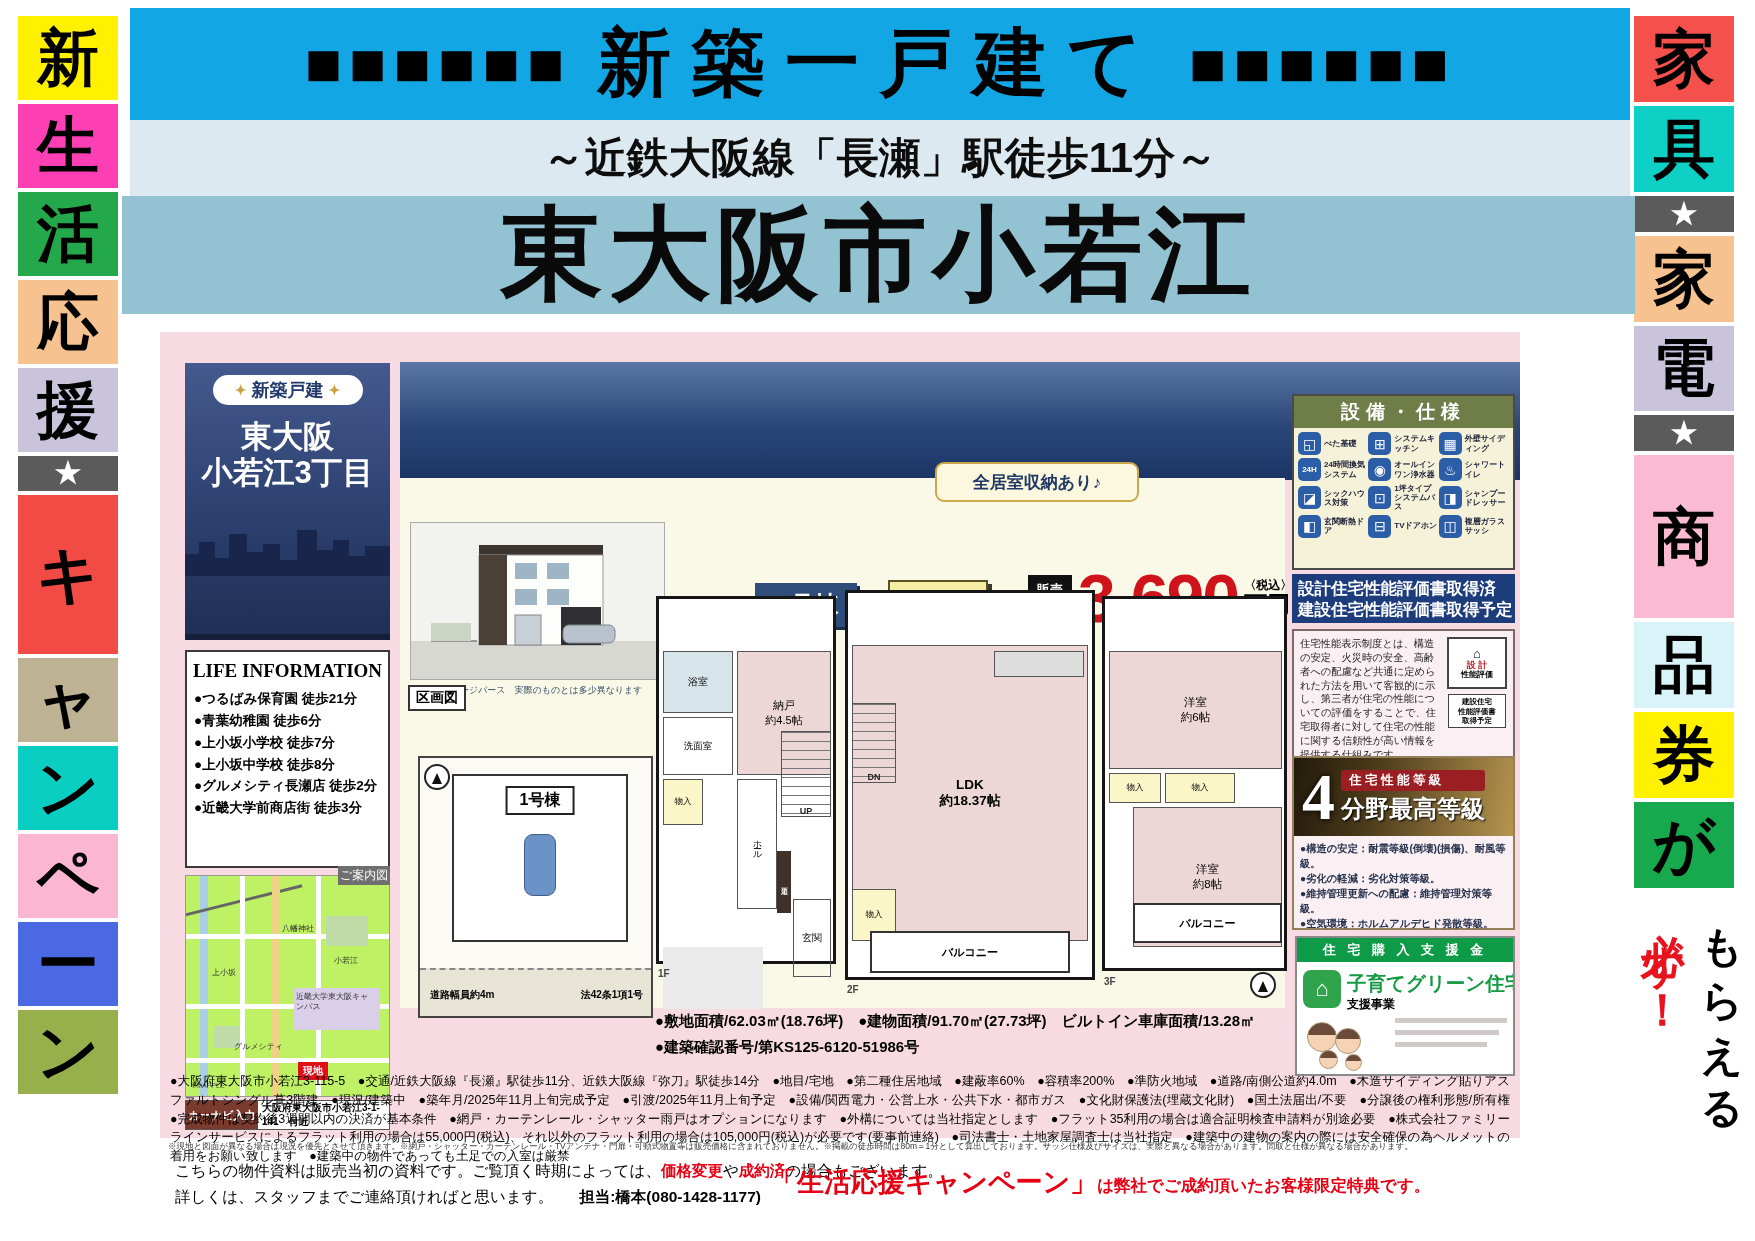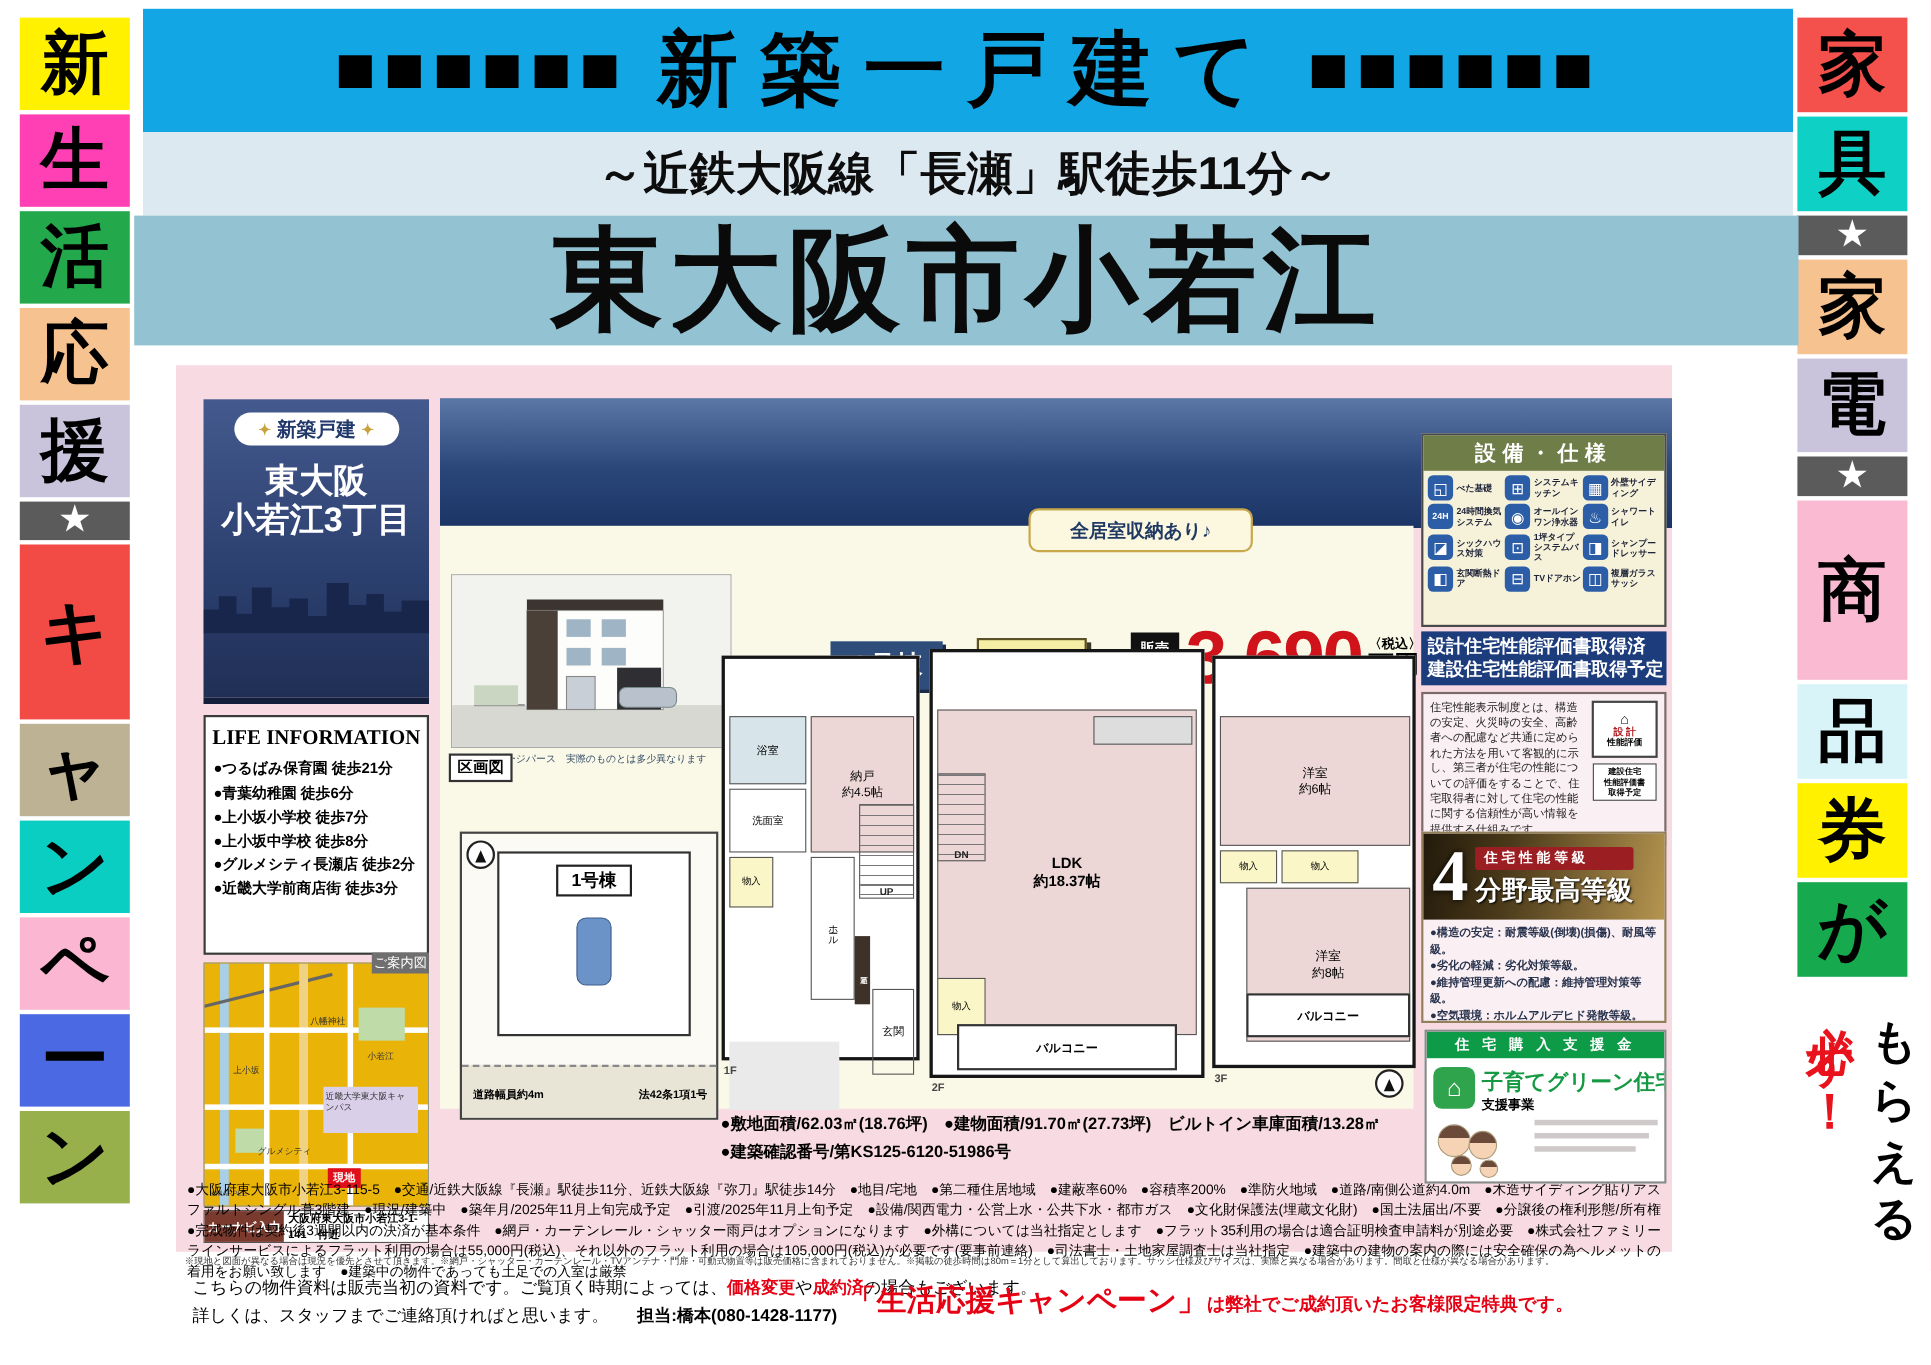--- a/index.html
+++ b/index.html
@@ -52,21 +52,21 @@
   .np-badge .leaf{color:#C8A23C;font-size:14px;}
   .np-area{margin-top:14px;text-align:center;color:#fff;font-weight:900;font-size:31px;line-height:1.15;}
   .np-sky{position:absolute;left:0;bottom:58px;width:100%;height:52px;}
   .np-units{position:absolute;left:0;bottom:8px;width:100%;text-align:center;color:#fff;
             font-weight:900;font-size:19px;line-height:1.25;}
   .life-box{left:25px;top:318px;width:205px;height:218px;background:#fff;border:2px solid #3a3a3a;box-sizing:border-box;}
   .life-title{font-family:"Liberation Serif",serif;font-weight:700;font-size:19px;text-align:center;margin-top:8px;}
   .life-list{padding:6px 7px 0;font-size:13.5px;line-height:1.62;font-weight:600;}
   .map-tab{left:178px;top:534px;width:52px;height:19px;background:#6f6f6f;color:#fff;
            font-size:12px;display:flex;align-items:center;justify-content:center;z-index:5;}
-  .map{left:25px;top:543px;width:205px;height:222px;background:#eab308;border:1px solid #9a9a8a;
+  .map{left:25px;top:543px;width:205px;height:222px;background:#bef264;border:1px solid #9a9a8a;
        overflow:hidden;box-sizing:border-box;}
   .map .river{position:absolute;left:14px;top:0;bottom:0;width:8px;background:#A9CFE6;}
   .map .rv{position:absolute;background:#fff;width:5px;top:0;bottom:0;}
   .map .rh{position:absolute;background:#fff;height:5px;left:0;right:0;}
   .map .ry{position:absolute;left:86px;top:0;bottom:0;width:8px;background:#F0D284;}
   .map .rail{position:absolute;left:-12px;top:24px;width:130px;height:3px;background:#666;transform:rotate(-14deg);}
   .map .park{position:absolute;background:#BFDCA8;}
   .map .univ{position:absolute;left:108px;top:112px;width:86px;height:42px;background:#D9CFE9;}
   .map .lbl{position:absolute;font-size:8px;color:#333;line-height:1.2;}
   .map .genchi{position:absolute;left:112px;top:186px;background:#E0101B;color:#fff;

